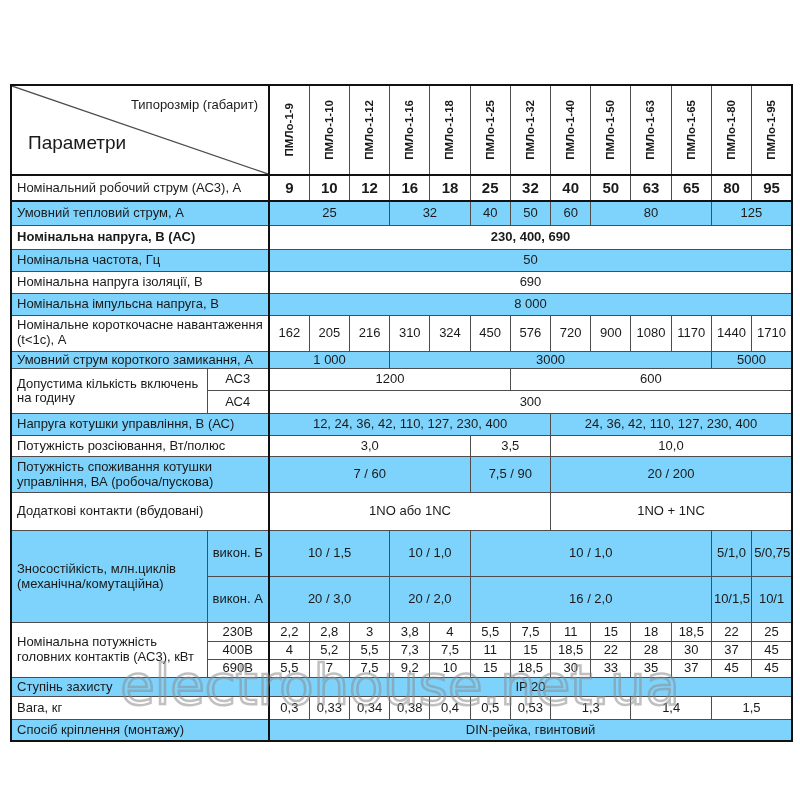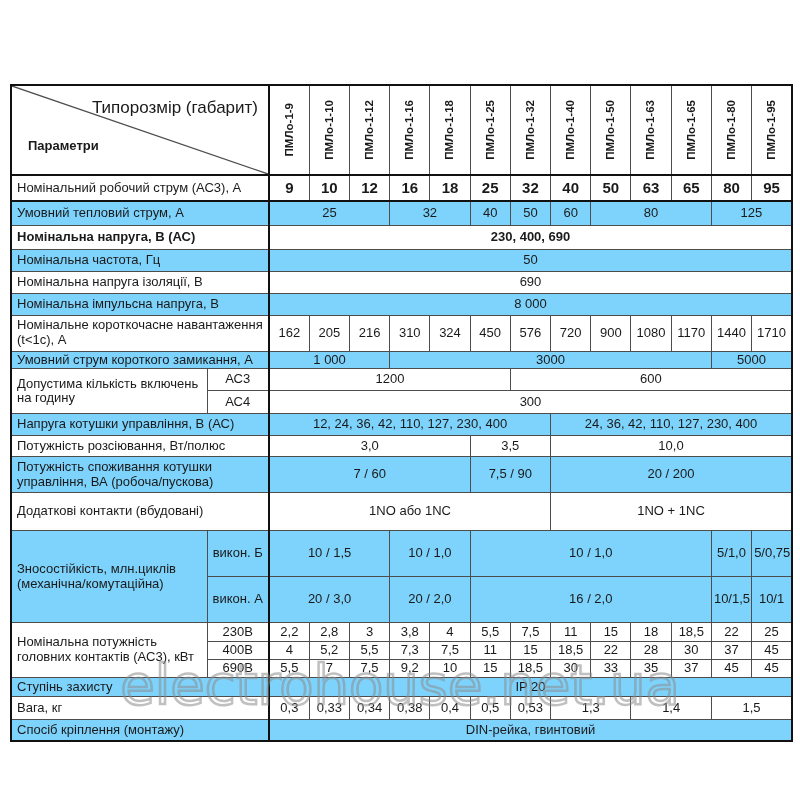--- a/index.html
+++ b/index.html
@@ -9,22 +9,22 @@
 
   table.spec{position:absolute;left:10px;top:84px;width:783px;
              border-collapse:collapse;table-layout:fixed;
              border:2px solid #111;}
   td,th{border:1px solid #4d4d4d;padding:1px 2px;font-size:13px;
         text-align:center;vertical-align:middle;line-height:1.15;
         overflow:hidden;}
   th.diag{position:relative;height:88px;background:#fff;padding:0;
           border-bottom:2px solid #111;}
   th.diag svg{position:absolute;inset:0;width:100%;height:100%;}
-  .diag-top{position:absolute;top:12px;right:10px;font-weight:normal;font-size:17px;}
-  .diag-bot{position:absolute;bottom:20px;left:16px;font-weight:bold;font-size:13px;}
+  .diag-top{position:absolute;top:12px;right:10px;font-weight:normal;font-size:13px;}
+  .diag-bot{position:absolute;bottom:20px;left:16px;font-weight:normal;font-size:19px;}
   th.vhead{background:#fff;vertical-align:middle;padding:2px 0;border-bottom:2px solid #111;}
   .vert{writing-mode:vertical-rl;transform:rotate(180deg);margin:0 auto;
         font-weight:bold;font-size:11.5px;white-space:nowrap;}
   td.lbl{text-align:left;padding-left:5px;}
   td.sub{text-align:center;}
   .shade{background:#7dd3fc;}
   .dl{border-left:2px solid #111;}
   .tb{border-bottom:2px solid #111;}
   .big{font-weight:bold;font-size:15px;}
 

